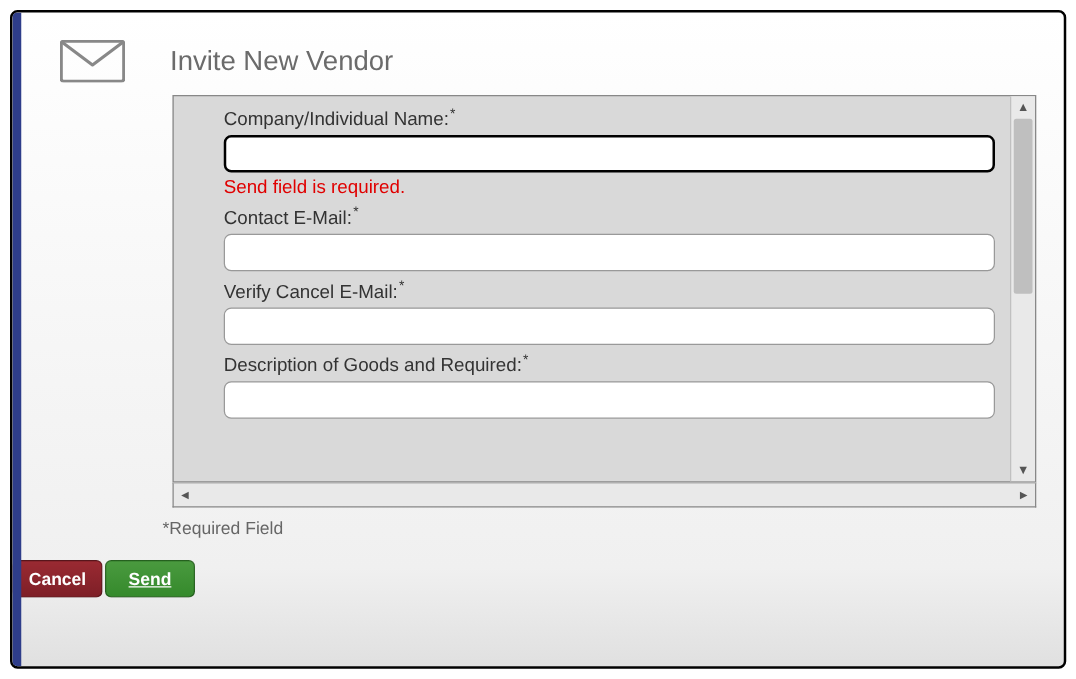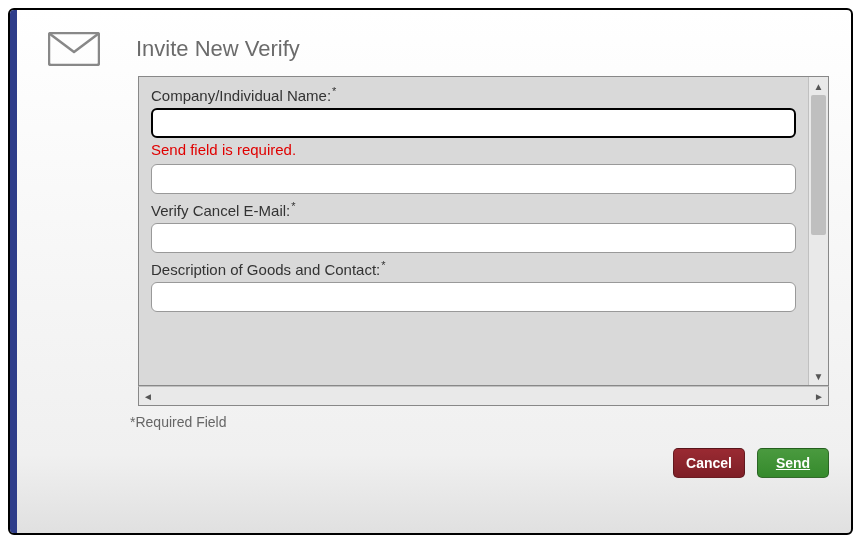--- a/index.html
+++ b/index.html
@@ -95,21 +95,21 @@
     .hscroll {
       margin: 0 22px 0 128px;
       height: 20px;
       background: #e9e9e9;
       border: 1px solid #888;
       border-top: 1px solid #c0c0c0;
       display: flex;
       justify-content: space-between;
       align-items: center;
     }
-    .field-group { margin-bottom: 6px; }
+    .field-group { margin-bottom: 6px; margin-left: 28px; }
     .label {
       font-size: 15px;
       color: #333;
       margin-bottom: 4px;
       display: block;
     }
     .asterisk {
       font-size: 11px;
       vertical-align: super;
       color: #333;
@@ -133,22 +133,22 @@
       margin-top: 3px;
       margin-bottom: 3px;
     }
     .req-note {
       margin: 8px 0 0 120px;
       font-size: 14px;
       color: #666;
     }
     .buttons {
       display: flex;
-      justify-content: flex-end;
-      gap: 12px;
+      justify-content: flex-start;
+      gap: 2px;
       padding: 18px 22px 0 0;
     }
     .btn {
       min-width: 72px;
       height: 30px;
       border-radius: 5px;
       border: 1px solid rgba(0,0,0,0.3);
       font-size: 14px;
       color: #fff;
       cursor: pointer;
@@ -166,48 +166,51 @@
 <body>
 
 <div class="modal">
   <div class="left-accent"></div>
 
   <div class="header">
     <svg class="envelope" viewBox="0 0 52 34">
       <rect x="1" y="1" width="50" height="32" rx="2" fill="none" stroke="#888" stroke-width="2.5"></rect>
       <path d="M 2 2 L 26 20 L 50 2" fill="none" stroke="#888" stroke-width="2.5" stroke-linejoin="round"></path>
     </svg>
-    <h1 class="title">Invite New Verify</h1>
+    <h1 class="title">Invite New Vendor</h1>
   </div>
 
   <div class="form-wrap">
     <div class="form-inner">
 
       <div class="field-group">
         <label class="label">
           <span>Company/Individual Name:</span><span class="asterisk">*</span>
         </label>
         <input type="text" class="text-input focused" value="" style="">
         <div class="error-text">Send field is required.</div>
       </div>
 
       <div class="field-group">
+        <label class="label">
+          <span>Contact E-Mail:</span><span class="asterisk">*</span>
+        </label>
         <input type="text" class="text-input" value="" style="">
       </div>
 
       <div class="field-group">
         <label class="label">
           <span>Verify Cancel E-Mail:</span><span class="asterisk">*</span>
         </label>
         <input type="text" class="text-input" value="" style="">
       </div>
 
       <div class="field-group">
         <label class="label">
-          <span>Description of Goods and Contact:</span><span class="asterisk">*</span>
+          <span>Description of Goods and Required:</span><span class="asterisk">*</span>
         </label>
         <input type="text" class="text-input" value="" style="">
       </div>
 
     </div>
     <div class="vscroll">
       <div class="sarrow">▲</div>
       <div class="vtrack">
         <div class="vthumb"></div>
       </div>

